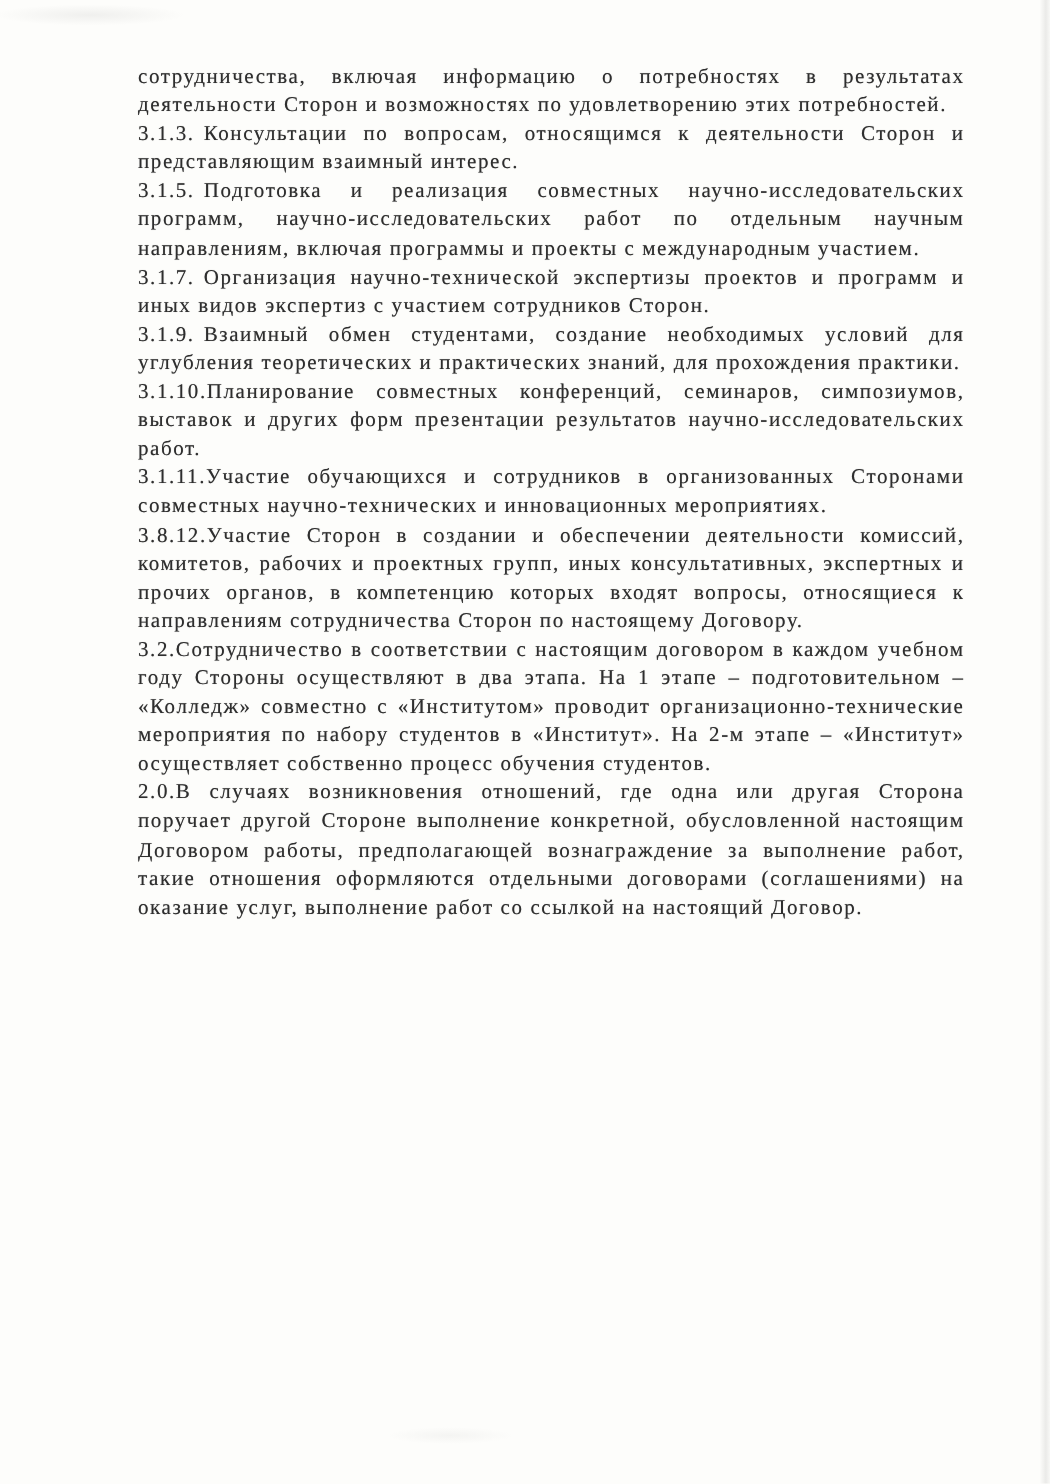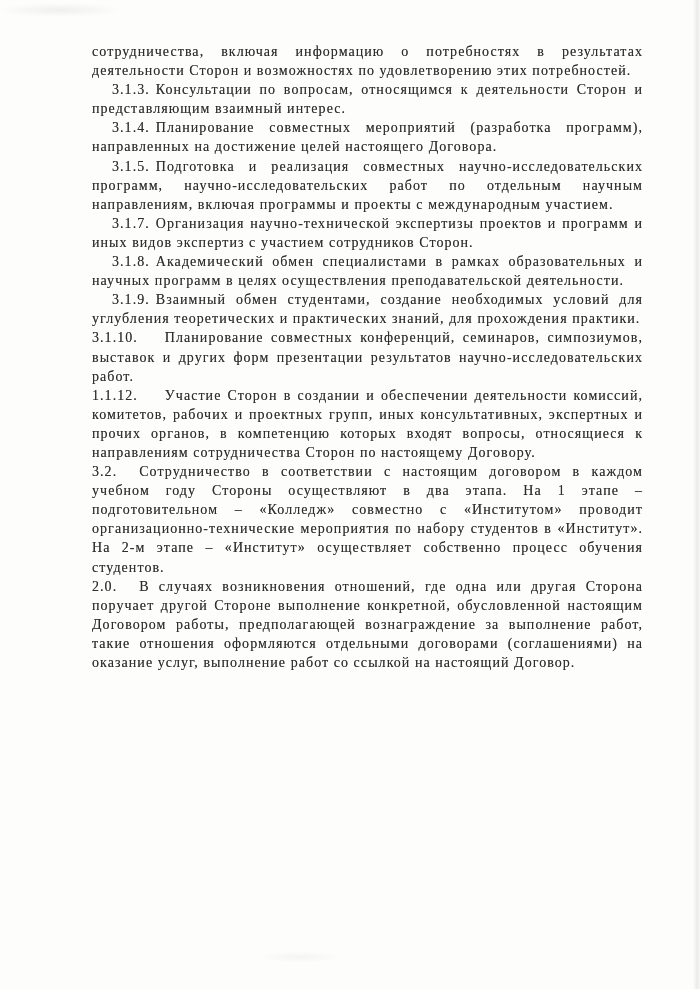--- a/index.html
+++ b/index.html
@@ -42,50 +42,49 @@
     text-align: justify;
     text-shadow: 0 0 0.5px rgba(46,46,46,0.55);
   }
   .text-block p {
     margin: 0;
     padding: 0;
   }
   .num {
     white-space: nowrap;
   }
-  .num.gap-sm { margin-right: 6px; margin-left: 20px; }
-  .num.gap-md { margin-right: 22px; }
-  .num.gap-lg { margin-right: 27px; }
+  .num.gap-sm { margin-right: 6px; }
+  .num.gap-md { }
+  .num.gap-lg { }
 </style>
 </head>
 <body>
 
 <div class="page">
   <div class="edge-shadow"></div>
 
   <div class="text-block">
 
     <p><span>сотрудничества, включая информацию о потребностях в результатах деятельности Сторон и возможностях по удовлетворению этих потребностей.</span></p>
 
     <p><span class="num gap-sm">3.1.3.</span><span>Консультации по вопросам, относящимся к деятельности Сторон и представляющим взаимный интерес.</span></p>
 
-    <p><span class="num gap-sm">3.1.4.</span><span>Планирование совместных мероприятий (разработка программ), направленных на достижение целей настоящего Договора.</span></p>
 
     <p><span class="num gap-sm">3.1.5.</span><span>Подготовка и реализация совместных научно-исследовательских программ, научно-исследовательских работ по отдельным научным направлениям, включая программы и проекты с международным участием.</span></p>
 
 
     <p><span class="num gap-sm">3.1.7.</span><span>Организация научно-технической экспертизы проектов и программ и иных видов экспертиз с участием сотрудников Сторон.</span></p>
 
-    <p><span class="num gap-sm">3.1.8.</span><span>Академический обмен специалистами в рамках образовательных и научных программ в целях осуществления преподавательской деятельности.</span></p>
 
     <p><span class="num gap-sm">3.1.9.</span><span>Взаимный обмен студентами, создание необходимых условий для углубления теоретических и практических знаний, для прохождения практики.</span></p>
 
     <p><span class="num gap-lg">3.1.10.</span><span>Планирование совместных конференций, семинаров, симпозиумов, выставок и других форм презентации результатов научно-исследовательских работ.</span></p>
 
+    <p><span class="num gap-lg">3.1.11.</span><span>Участие обучающихся и сотрудников в организованных Сторонами совместных научно-технических и инновационных мероприятиях.</span></p>
 
-    <p><span class="num gap-lg">1.1.12.</span><span>Участие Сторон в создании и обеспечении деятельности комиссий, комитетов, рабочих и проектных групп, иных консультативных, экспертных и прочих органов, в компетенцию которых входят вопросы, относящиеся к направлениям сотрудничества Сторон по  настоящему Договору.</span></p>
+    <p><span class="num gap-lg">3.8.12.</span><span>Участие Сторон в создании и обеспечении деятельности комиссий, комитетов, рабочих и проектных групп, иных консультативных, экспертных и прочих органов, в компетенцию которых входят вопросы, относящиеся к направлениям сотрудничества Сторон по  настоящему Договору.</span></p>
 
     <p><span class="num gap-md">3.2.</span><span>Сотрудничество в соответствии с настоящим договором в каждом учебном году Стороны осуществляют в два этапа. На 1 этапе – подготовительном – «Колледж» совместно с «Институтом» проводит организационно-технические мероприятия по набору студентов в «Институт». На 2-м этапе – «Институт» осуществляет собственно процесс обучения студентов.</span></p>
 
     <p><span class="num gap-md">2.0.</span><span>В случаях возникновения отношений, где одна или другая Сторона поручает другой Стороне выполнение конкретной, обусловленной настоящим Договором работы, предполагающей вознаграждение за выполнение работ, такие отношения оформляются отдельными договорами (соглашениями) на оказание услуг, выполнение работ со ссылкой на настоящий Договор.</span></p>
 
   </div>
 </div>
 
 </body></html>

